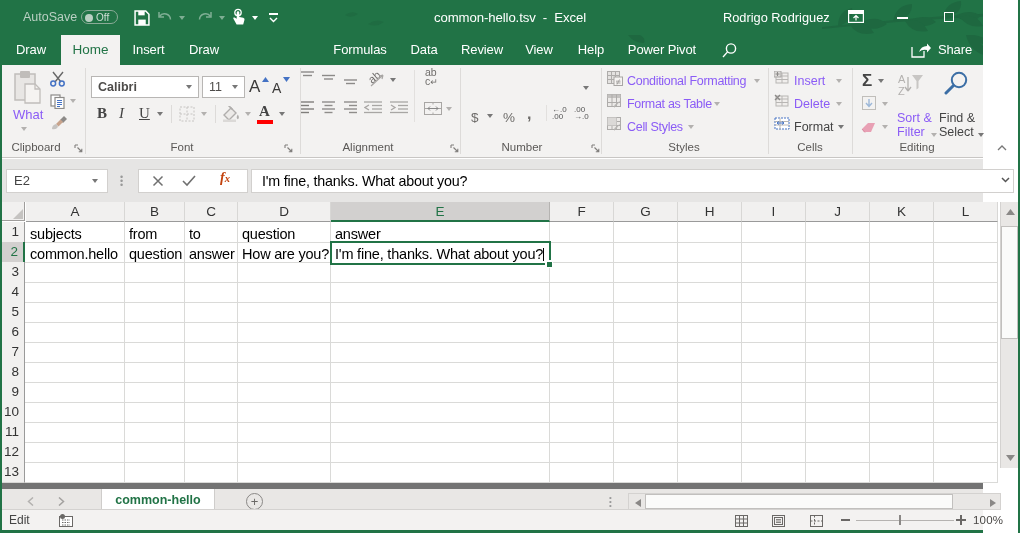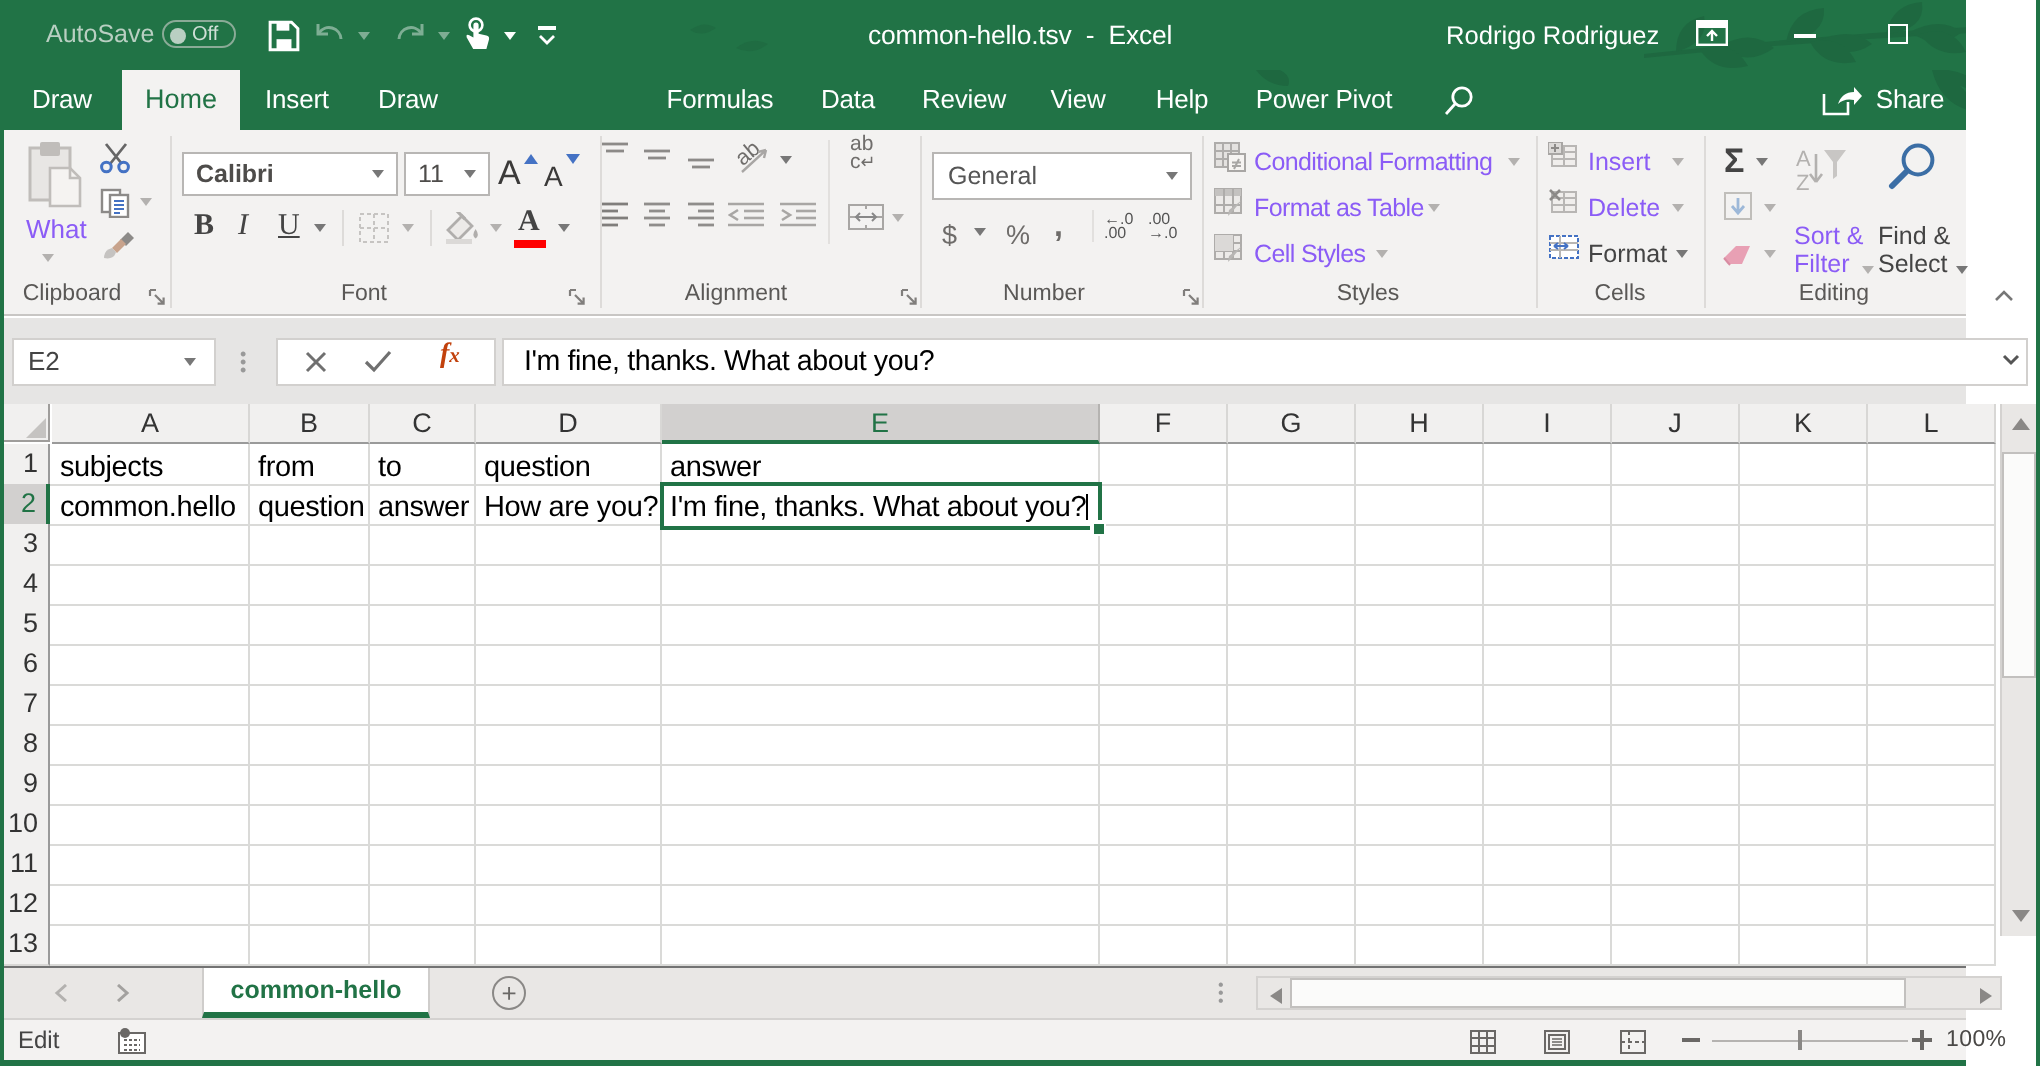--- a/index.html
+++ b/index.html
@@ -33,21 +33,21 @@
   #fbar { left:0; top:159px; width:100%; height:43px; background:#e6e5e4; }
   .fbox { position:absolute; background:#fff; border:1px solid #d2d0ce; }
   
   #grid { left:0; top:202px; width:100%; height:281px; background:#fff; }
   .colhead { position:absolute; top:0; height:20px; background:#f1f0ef; border-right:1px solid #d8d7d5; border-bottom:1px solid #9a9a9a; color:#333; font-size:13.5px; text-align:center; line-height:20px; }
   .rowhead { position:absolute; left:0; width:25px; background:#f1f0ef; border-right:1px solid #9a9a9a; border-bottom:1px solid #d8d7d5; color:#333; font-size:13.5px; text-align:right; line-height:19px; padding-right:5px; }
   .cell { position:absolute; height:20px; font-size:14.5px; color:#000; line-height:19px; padding-top:3px; padding-left:4px; white-space:nowrap; overflow:visible; letter-spacing:-0.2px;}
   .gv { position:absolute; top:20px; width:1px; background:#dadad8; }
   .gh { position:absolute; left:25px; height:1px; background:#dadad8; }
   
-  #tabbar { left:0; top:483px; width:100%; height:26px; background:#e9e7e5; border-top:1px solid #737373; }
+  #tabbar { left:0; top:483px; width:100%; height:26px; background:#e9e7e5; border-top:6px solid #737373; }
   
   #statusbar { left:0; top:509px; width:100%; height:21px; background:#f3f2f1; border-top:1px solid #d4d2d0; font-size:12px; color:#444; }
   #bottomstrip { left:0; top:530px; width:100%; height:3px; background:#217346; }
 </style>
 </head>
 <body>
 <div id="win">
   <div class="abs" id="edgeL"></div>
   <div class="abs" id="edgeR"></div>
   <div class="abs" id="titlebar">
@@ -306,21 +306,20 @@
       <path d="M0.5 6.5 h17 M9 0.5 v2 M9 10.5 v2" stroke="#a8a6a4" stroke-width="1"></path>
       <path d="M4 6.5 h10 M6 4.5 l-2 2 l2 2 M12 4.5 l2 2 l-2 2" stroke="#888" stroke-width="1" fill="none"></path>
     </svg>
     <div class="caretd" style="left:446px;top:42px;"></div>
     <div class="glabel" style="left:308px;">Alignment</div>
     <svg class="launcher" style="left:450px;" width="9" height="9" viewBox="0 0 9 9">
       <path d="M1 1 h3 M1 1 v3 M3.5 3.5 l4 4 M7.8 4.8 v3 h-3" fill="none" stroke="#807e7c" stroke-width="1.1"></path>
     </svg>
     <div class="gsep" style="left:460px;"></div>
 
-    <div class="combo" style="left:466px;top:11px;width:130px;height:24px;line-height:22px;padding-left:7px;color:#555;">General</div>
     <div class="caret" style="left:583px;top:21px;"></div>
     <div class="abs en" style="left:471px;top:45px;font-size:13.5px;color:#6e6c6a;">$</div>
     <div class="caret" style="left:487px;top:49px;"></div>
     <div class="abs en" style="left:503px;top:45px;font-size:13.5px;color:#6e6c6a;">%</div>
     <div class="abs en" style="left:527px;top:40px;font-size:16px;font-weight:bold;color:#6e6c6a;">,</div>
     <div class="abs" style="left:546px;top:40px;width:1px;height:16px;background:#e2e0de;"></div>
     <div class="abs" style="left:552px;top:41px;font-size:8px;color:#555;line-height:7px;">←.0<br>.00</div>
     <div class="abs" style="left:574px;top:41px;font-size:8px;color:#555;line-height:7px;">.00<br>→.0</div>
     <div class="glabel" style="left:462px;">Number</div>
     <svg class="launcher" style="left:591px;" width="9" height="9" viewBox="0 0 9 9">

